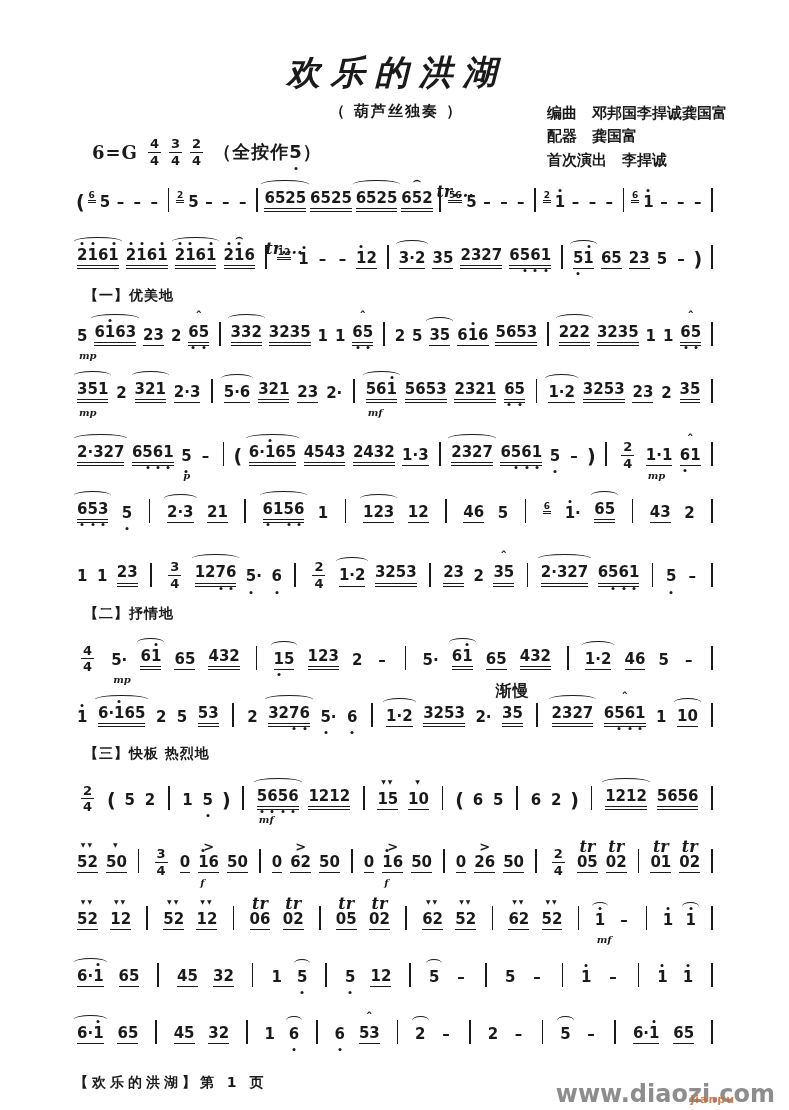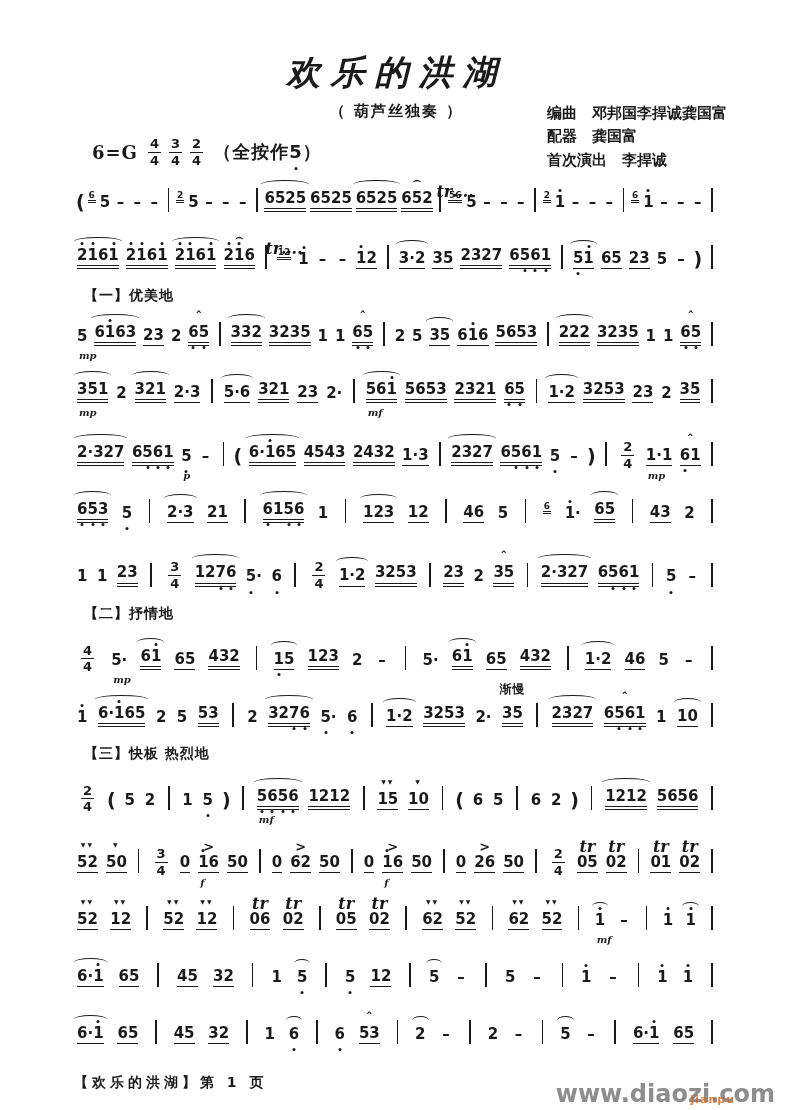--- a/index.html
+++ b/index.html
@@ -46,21 +46,21 @@
   .lo::after{content:"";position:absolute;bottom:-8px;left:50%;transform:translateX(-50%);
              width:3px;height:3px;border-radius:50%;background:#1a1a1a;}
   .slur::before{content:"";position:absolute;top:-10px;left:-3px;right:-3px;height:8px;
                 border-top:1.6px solid #1a1a1a;border-radius:100% 100% 0 0;}
   .orn{position:absolute;top:-15px;left:50%;transform:translateX(-50%);font-size:16px;
        font-weight:700;white-space:nowrap;line-height:1;}
   .orn.it{font-style:italic;font-family:"DejaVu Serif",serif;}
   .orn.tri{font-size:6px;letter-spacing:2px;top:-12px;}
   .orn.hat{font-size:13px;top:-14px;}
   .orn.fer{font-size:12px;top:-16px;}
-  .orn.ann{font-size:12px;top:-22px;letter-spacing:1px;}
+  .orn.ann{font-size:16px;top:-22px;letter-spacing:1px;}
   .below{position:absolute;bottom:-15px;left:2px;font-size:10px;font-style:italic;font-weight:700;
          font-family:"DejaVu Serif",serif;white-space:nowrap;}
   .bar{width:1.6px;background:#1a1a1a;height:24px;margin:0 4px;align-self:flex-end;}
   .paren{font-size:19px;font-weight:700;align-self:flex-end;line-height:1;}
   .grace{display:inline-flex;font-size:9px;font-weight:700;border-bottom:3px double #1a1a1a;
          transform:translateY(-9px);padding:0 1px;}
   .grace .ch{min-width:5px;}
 
   
   .footer{text-align:left;font-size:14px;font-weight:700;letter-spacing:4px;margin-top:14px;}

